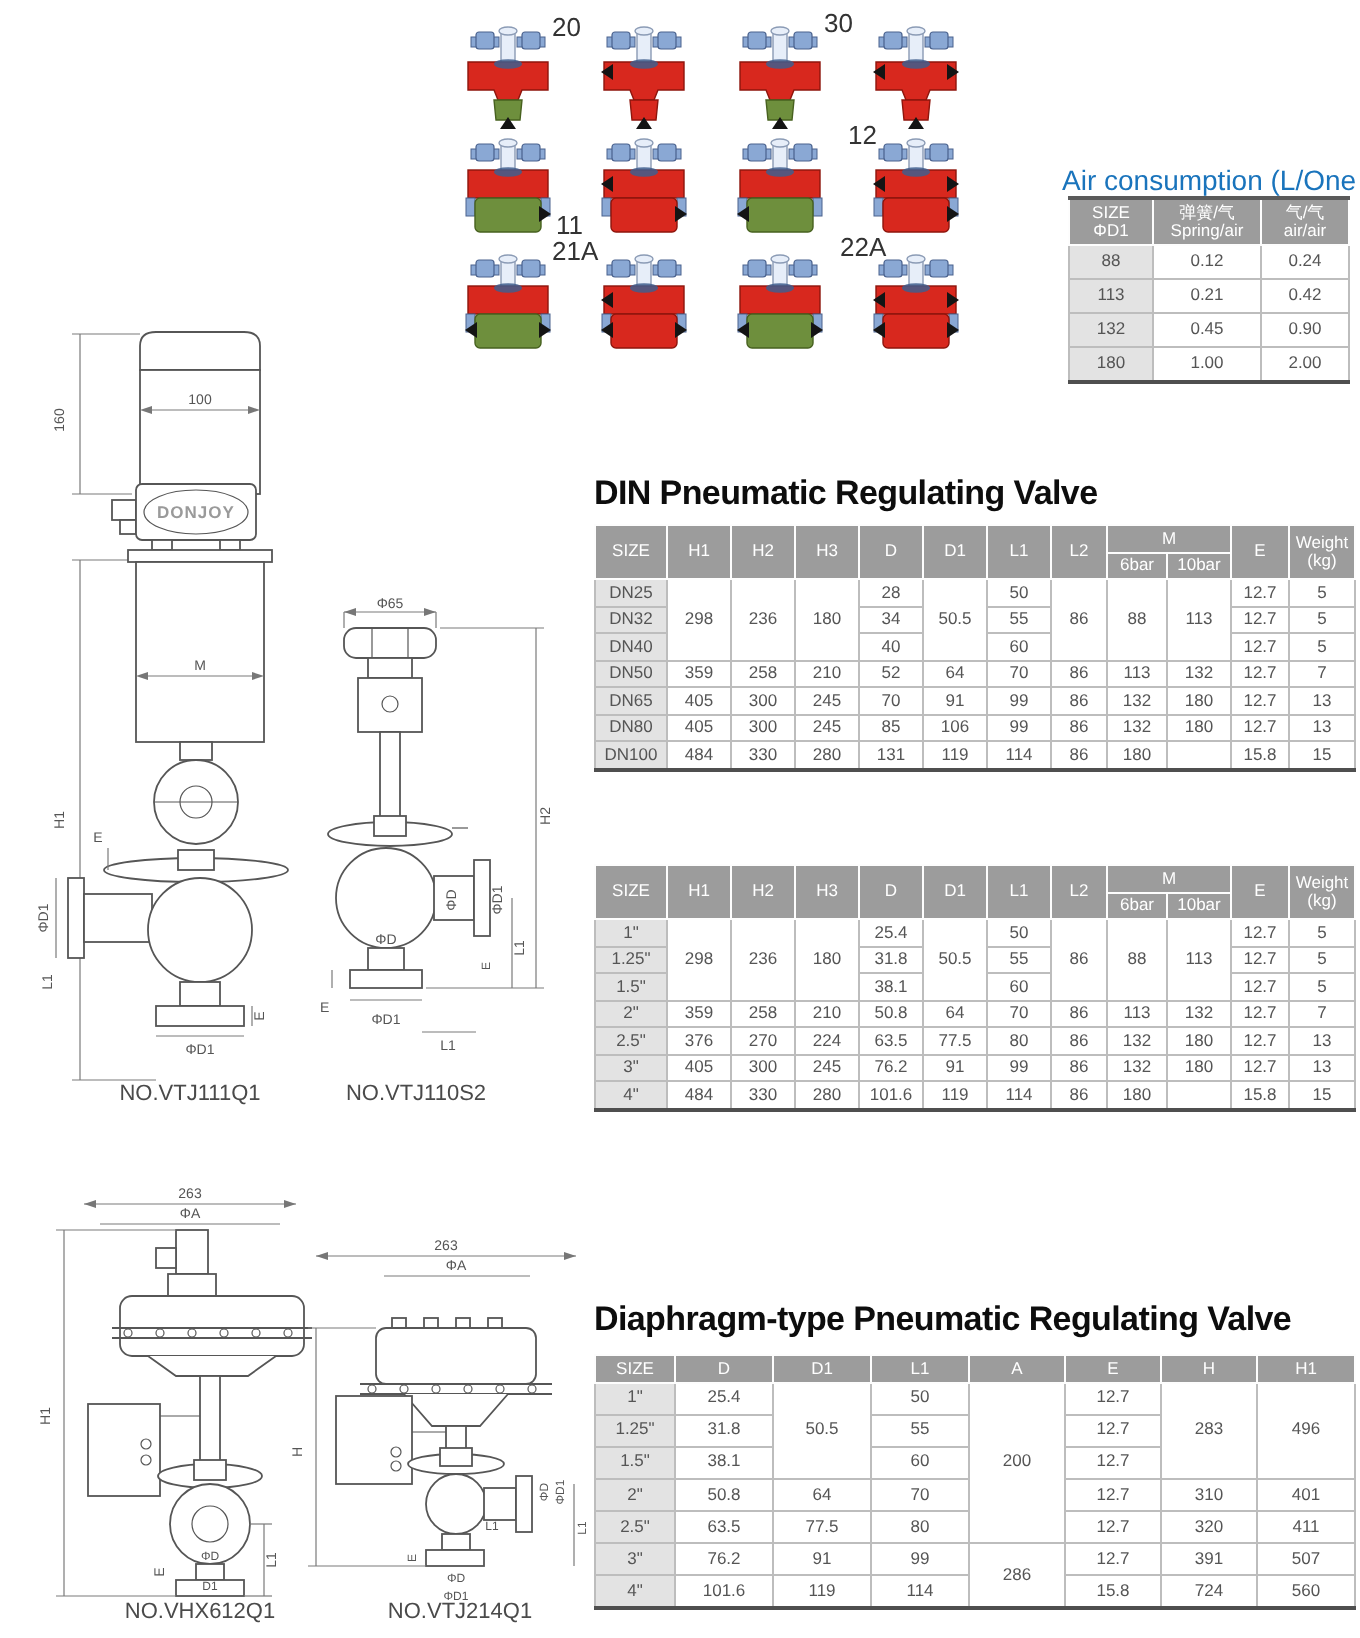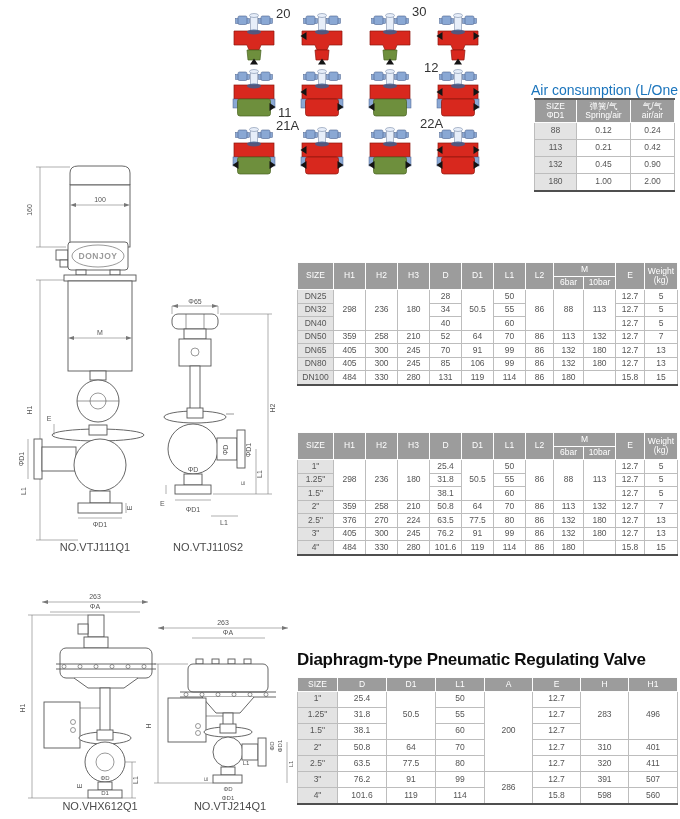--- a/index.html
+++ b/index.html
@@ -367,20 +367,21 @@
     <text x="12" y="208">E</text>
     <line class="dim" x1="18" y1="187" x2="18" y2="196"></line>
     <text x="45" y="174" text-anchor="middle">ΦD</text>
     <line class="dim" x1="27" y1="202" x2="63" y2="202"></line>
     <text x="45" y="214" text-anchor="middle">ΦD1</text>
     <line class="dim" x1="63" y1="218" x2="90" y2="218"></line>
     <text x="76" y="227" text-anchor="middle">L1</text>
   </svg>
   <div class="abs caption" style="left:158px;top:541px;width:100px;">NO.VTJ110S2</div>
 
+  <div class="abs sec-title" style="left:297px;top:237px;">DIN Pneumatic Regulating Valve</div>
   <table id="din-table" class="abs spec" style="left:297px;top:262px;">
       <colgroup>
         <col style="width: 36px;">
         <col style="width: 32px;">
         <col style="width: 32px;">
         <col style="width: 32px;">
         <col style="width: 32px;">
         <col style="width: 32px;">
         <col style="width: 32px;">
         <col style="width: 28px;">
@@ -791,19 +792,19 @@
           <td>12.7</td>
           <td>391</td>
           <td>507</td>
         </tr>
         <tr>
           <td class="size">4"</td>
           <td>101.6</td>
           <td>119</td>
           <td>114</td>
           <td>15.8</td>
-          <td>598</td>
+          <td>724</td>
           <td>560</td>
         </tr>
       </tbody>
     </table>
 
 </div>
 
 </body></html>

